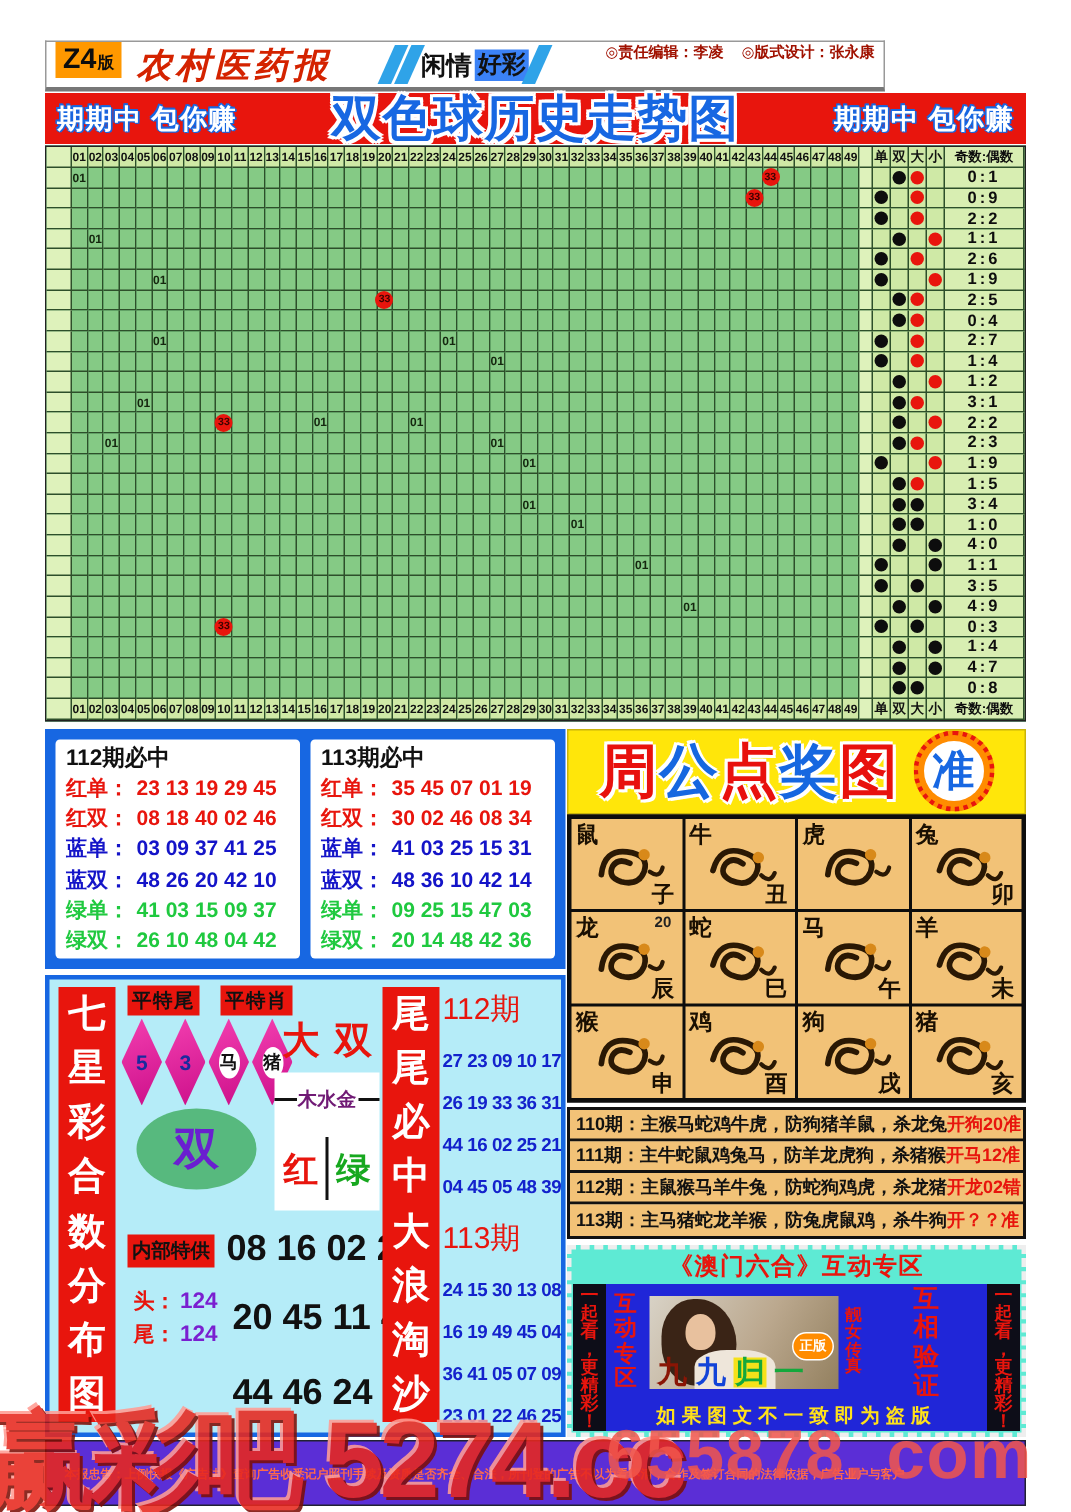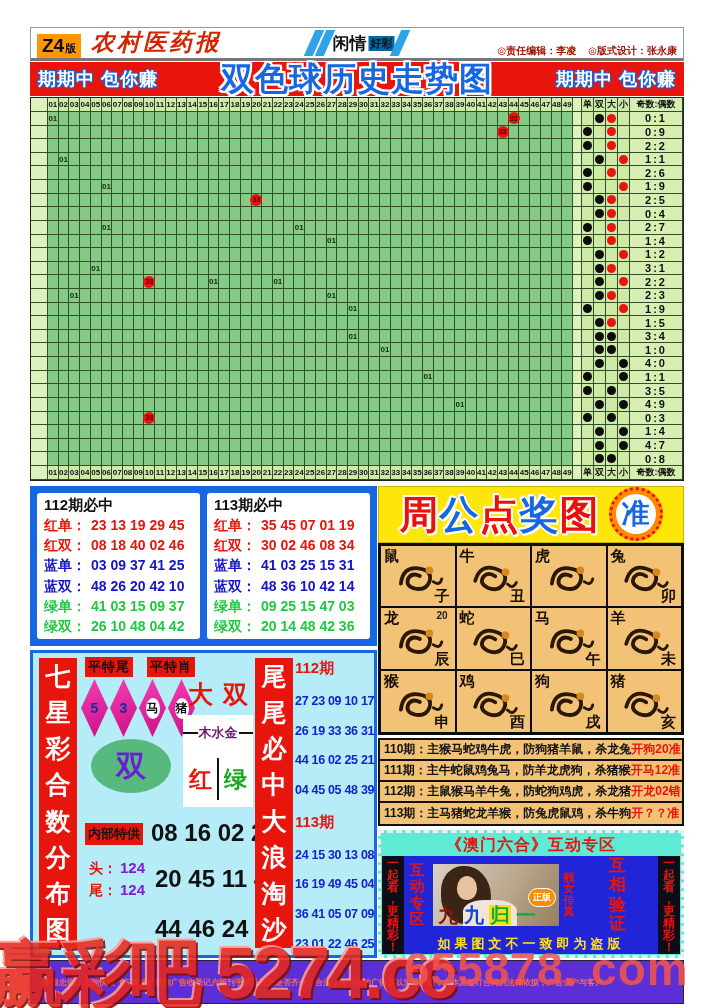--- a/index.html
+++ b/index.html
@@ -1,30 +1,30 @@
 <!DOCTYPE html>
 <html><head>
 <meta charset="utf-8">
 <style>
   html,body{margin:0;padding:0;background:#fff;}
   *{box-sizing:border-box;}
   .page{position:relative;width:714px;height:1008px;background:#fff;overflow:hidden;
         font-family:"Liberation Sans","DejaVu Sans",sans-serif;}
 
   
-  .hdr{position:absolute;left:30px;top:27px;width:654px;height:34px;background:#fff;
-       border:1px solid #999;border-bottom:3px solid #777;display:flex;align-items:flex-end;padding:0 6px;}
+  .hdr{position:absolute;left:30px;top:27px;width:560px;height:34px;background:#fff;
+       border:1px solid #999;border-bottom:3px solid #777;display:flex;align-items:flex-start;padding:0 6px;}
   .z4{background:#ff9800;font-weight:900;padding:1px 5px;margin-right:10px;display:flex;align-items:baseline;gap:1px;}
   .z4 .big{font-size:19px;color:#0d0d0d;}
   .z4 .small{font-size:11px;color:#0d0d0d;}
   .paper-name{font-size:23px;font-weight:900;color:#d42300;letter-spacing:3px;font-style:italic;}
   .masthead{position:absolute;left:50%;transform:translateX(-50%);display:flex;align-items:center;height:100%;}
   .stripe{width:9px;height:26px;background:#2fa3e8;transform:skewX(-24deg);margin:0 1px;}
   .mh-white{font-size:17px;font-weight:900;color:#111;background:#fff;padding:0 2px;}
-  .mh-orange{font-size:11px;font-weight:900;color:#111;background:#0369a1;padding:0 2px;}
+  .mh-orange{font-size:16px;font-weight:900;color:#111;background:#3b82f6;padding:0 2px;}
   .credits{margin-left:auto;font-size:10px;font-weight:bold;color:#a01100;display:flex;gap:12px;white-space:nowrap;}
 
   
   .banner{position:absolute;left:30px;top:62px;width:654px;height:34px;background:#e8150d;
           display:flex;align-items:center;justify-content:space-between;padding:12px 8px;}
   .slogan{font-size:18px;font-weight:900;color:#fff;letter-spacing:1px;white-space:nowrap;
           text-shadow:-1px 0 #1767e2,1px 0 #1767e2,0 -1px #1767e2,0 1px #1767e2,1px 1px #1767e2,-1px -1px #1767e2;}
   .banner-title{font-size:33px;font-weight:900;color:#1767e2;letter-spacing:1px;white-space:nowrap;
           text-shadow:-2px 0 #fff,2px 0 #fff,0 -2px #fff,0 2px #fff,2px 2px #fff,-2px -2px #fff,2px -2px #fff,-2px 2px #fff;}
 
@@ -135,21 +135,21 @@
   .g-ellipse span{font-size:30px;font-weight:900;color:#6a1fd0;}
   .nbt{position:absolute;left:52px;top:170px;background:#e8150d;color:#111;font-size:13px;font-weight:900;padding:2px 3px;}
   .bignum{position:absolute;font-size:24px;font-weight:900;color:#111;white-space:nowrap;}
   #bignum1{left:118px;top:166px;}
   #bignum2{left:122px;top:212px;}
   #bignum3{left:122px;top:262px;}
   .ht{position:absolute;left:56px;font-size:14px;font-weight:900;white-space:nowrap;}
   .ht .l{color:#e8150d;} .ht .v{color:#7a1fd0;margin-left:3px;font-size:15px;}
   #head-row{top:206px;} #tail-row{top:228px;}
   #weiwei{position:absolute;left:262px;top:6px;width:80px;height:292px;display:flex;flex-direction:column;justify-content:space-between;}
-  .ww-period{color:#e8150d;font-size:15px;font-weight:700;}
+  .ww-period{color:#e8150d;font-size:20px;font-weight:400;}
   .ww-row{color:#1322cc;font-size:12.5px;font-weight:900;white-space:nowrap;letter-spacing:-0.3px;}
 
   
   .footerbar{position:absolute;left:30px;top:960px;width:654px;height:44px;background:#5b2ed6;border:1px solid #223;
       display:flex;flex-direction:column;justify-content:center;padding:0 12px;gap:2px;}
   .fb-line1{font-size:8px;color:#ff6a4a;font-weight:bold;white-space:nowrap;overflow:hidden;}
   .fb-line2{font-size:8px;color:#ffd9cc;font-weight:bold;white-space:nowrap;overflow:hidden;}
   .wm-main{position:absolute;left:-8px;top:926px;font-size:72px;font-weight:900;color:#e8281e;opacity:.88;
       letter-spacing:-3px;z-index:60;white-space:nowrap;text-shadow:2px 2px 0 #7d0f06,-2px -2px 0 #ff9d94;}
   .wm-sub{position:absolute;left:404px;top:942px;font-size:46px;font-weight:900;color:#f2564c;opacity:.85;

